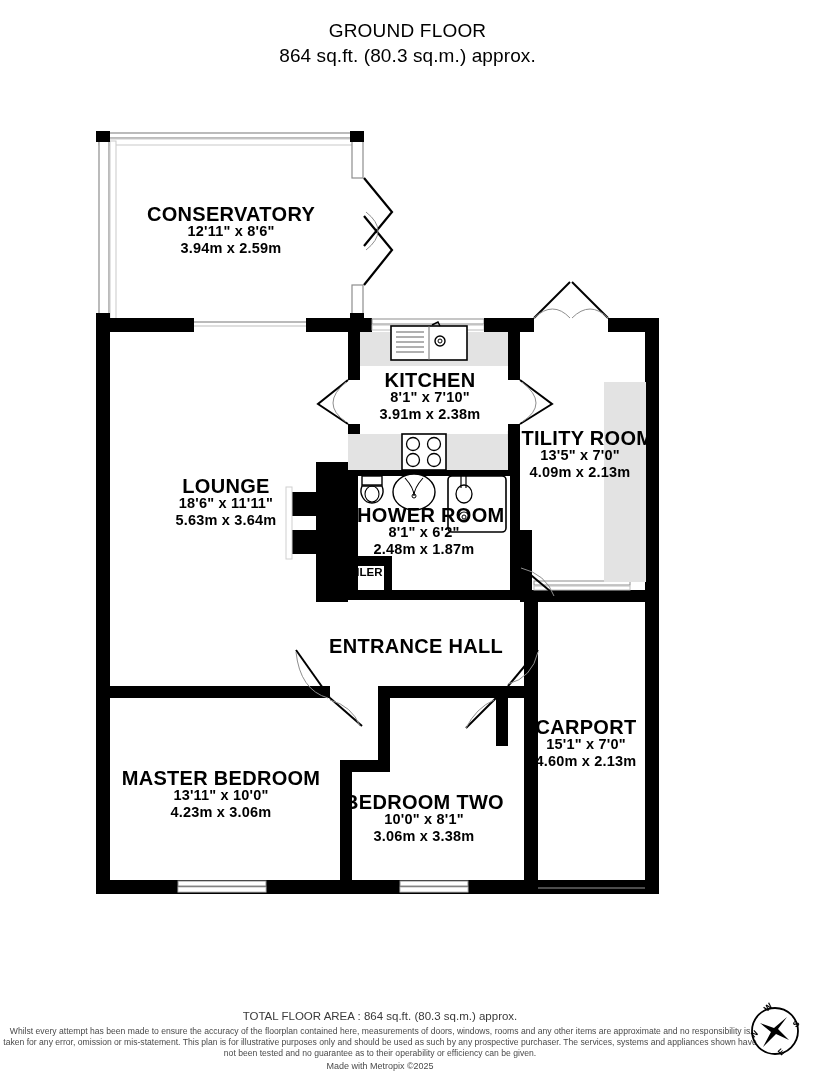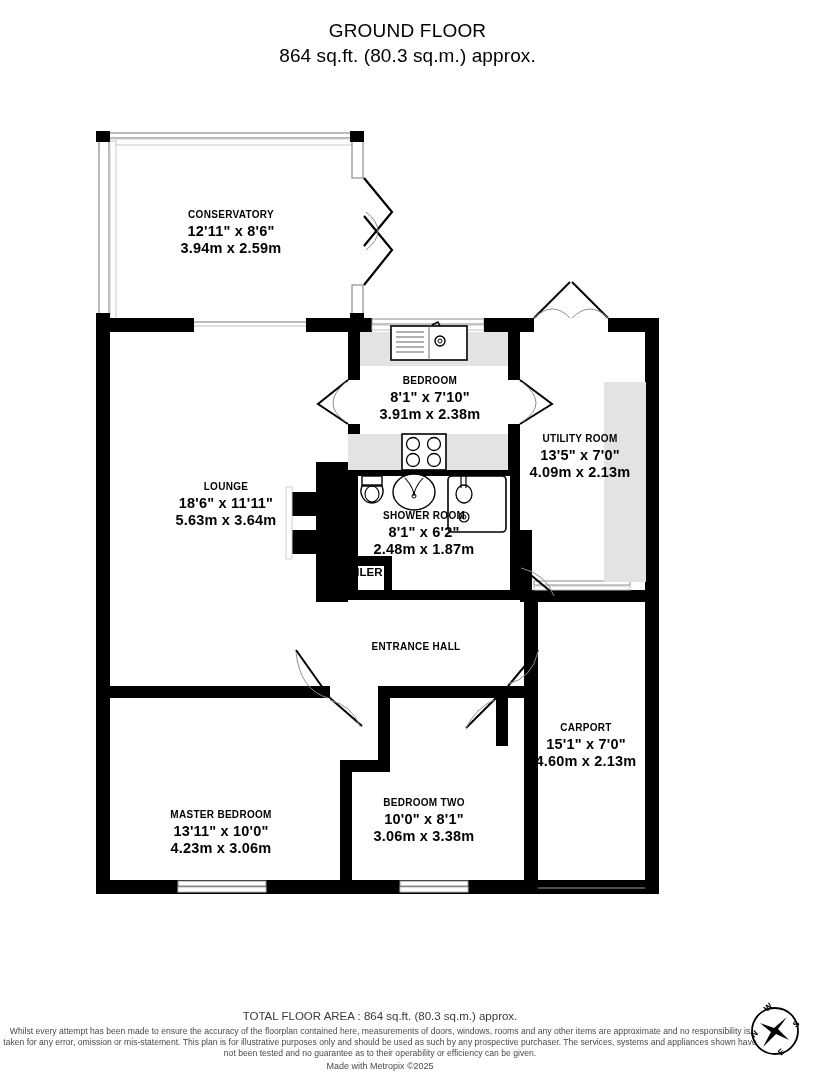--- a/index.html
+++ b/index.html
@@ -17,21 +17,21 @@
   .header{position:absolute;left:0;top:18px;width:815px;text-align:center;}
   .header .t1{font-size:19px;letter-spacing:.2px;line-height:25px;}
   .header .t2{font-size:19px;letter-spacing:.1px;line-height:25px;}
 
   
   #plan{position:absolute;left:0;top:0;width:815px;height:1000px;}
   #plan svg{position:absolute;left:0;top:0;}
 
   
   .room{position:absolute;text-align:center;white-space:nowrap;}
-  .room .name{font-size:10px;font-weight:bold;line-height:17px;letter-spacing:.3px;}
+  .room .name{font-size:20px;font-weight:bold;line-height:17px;letter-spacing:.3px;}
   .room .dimi{font-size:14.5px;font-weight:bold;line-height:17px;letter-spacing:.2px;}
   .room .dimm{font-size:14.5px;font-weight:bold;line-height:17px;letter-spacing:.2px;}
   .small-label{position:absolute;font-size:11.5px;font-weight:bold;white-space:nowrap;text-align:center;}
 
   
   .footer{position:absolute;left:0;top:1008px;width:760px;text-align:center;}
   .footer .total{font-size:11.5px;line-height:16px;color:#3a3a3a;}
   .footer .disc{font-size:8.6px;line-height:11.2px;color:#4a4a4a;margin-top:2px;}
   .footer .made{font-size:9px;line-height:12px;color:#4a4a4a;}
 
@@ -225,21 +225,21 @@
 
     </svg>
 
     <div class="room" style="left:131px;top:206px;width:200px;">
       <div class="name">CONSERVATORY</div>
       <div class="dimi">12'11"  x 8'6"</div>
       <div class="dimm">3.94m  x 2.59m</div>
     </div>
 
     <div class="room" style="left:330px;top:372px;width:200px;">
-      <div class="name">BEDROOM</div>
+      <div class="name">KITCHEN</div>
       <div class="dimi">8'1"  x 7'10"</div>
       <div class="dimm">3.91m  x 2.38m</div>
     </div>
 
     <div class="room" style="left:480px;top:430px;width:200px;">
       <div class="name">UTILITY ROOM</div>
       <div class="dimi">13'5"  x 7'0"</div>
       <div class="dimm">4.09m  x 2.13m</div>
     </div>
 
@@ -258,21 +258,21 @@
     <div class="room" style="left:316px;top:638px;width:200px;">
       <div class="name">ENTRANCE HALL</div>
     </div>
 
     <div class="room" style="left:486px;top:719px;width:200px;">
       <div class="name">CARPORT</div>
       <div class="dimi">15'1"  x 7'0"</div>
       <div class="dimm">4.60m  x 2.13m</div>
     </div>
 
-    <div class="room" style="left:121px;top:770px;width:200px;margin-top:36px;">
+    <div class="room" style="left:121px;top:770px;width:200px;">
       <div class="name">MASTER BEDROOM</div>
       <div class="dimi">13'11"  x 10'0"</div>
       <div class="dimm">4.23m  x 3.06m</div>
     </div>
 
     <div class="room" style="left:324px;top:794px;width:200px;">
       <div class="name">BEDROOM TWO</div>
       <div class="dimi">10'0"  x 8'1"</div>
       <div class="dimm">3.06m  x 3.38m</div>
     </div>

